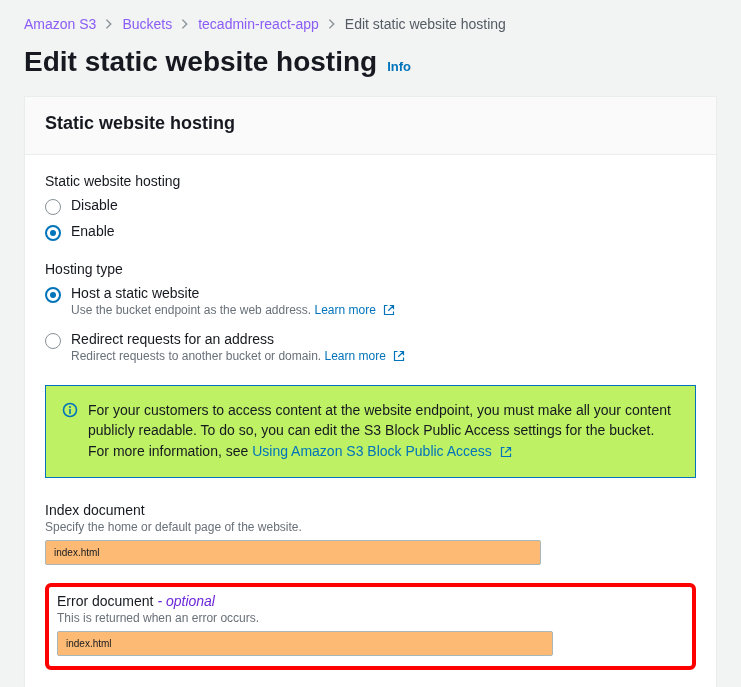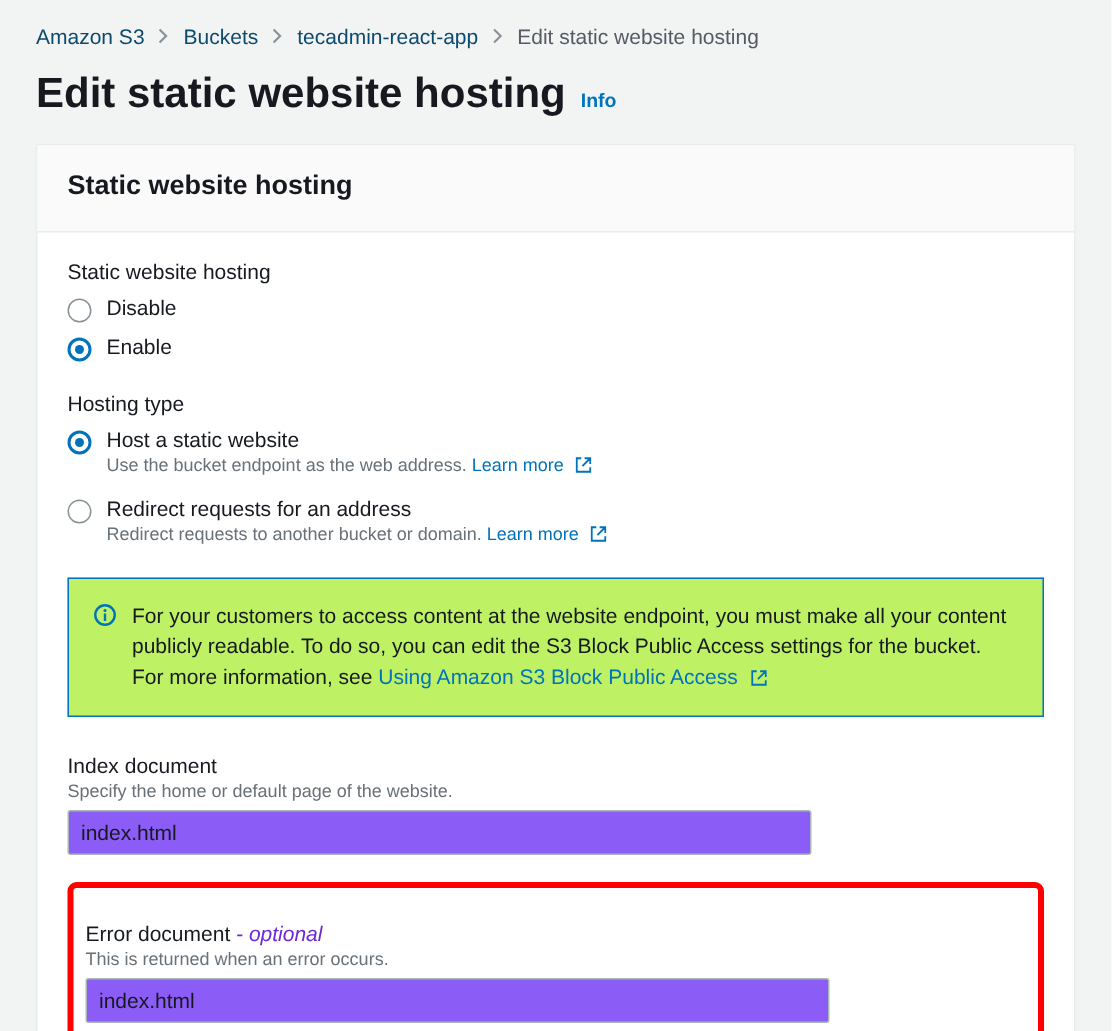--- a/index.html
+++ b/index.html
@@ -16,21 +16,21 @@
   
   .breadcrumb {
     display: flex;
     align-items: center;
     flex-wrap: wrap;
     font-size: 14px;
     margin-bottom: 14px;
     gap: 2px;
   }
   .breadcrumb a {
-    color: #0c4a6e;
+    color: #8b5cf6;
     text-decoration: none;
   }
   .breadcrumb .current {
     color: #545b64;
   }
   .chev {
     display: inline-flex;
     color: #879196;
     margin: 0 4px;
   }
@@ -147,44 +147,43 @@
   }
   .alert-body {
     font-size: 14px;
     color: #16191f;
     line-height: 1.45;
     font-weight: 500;
   }
   .form-group {
     margin-bottom: 18px;
     max-width: 496px;
-    margin-top: 16px;
   }
   .form-label {
     font-size: 14px;
     font-weight: 400;
     margin-bottom: 2px;
   }
   .form-label .optional {
     font-style: italic;
     color: #6d28d9;
   }
   .form-hint {
     font-size: 12px;
     color: #687078;
     margin-bottom: 6px;
   }
   input[type="text"].txt {
     width: 100%;
     padding: 6px 8px;
-    font-size: 14px;
+    font-size: 10px;
     border: 1px solid #aab7b8;
     border-radius: 2px;
     color: #16191f;
-    background: #8b5cf6;
+    background: #fdba74;
   }
   .highlight-box {
     border: 4px solid #ff0000;
     border-radius: 6px;
     padding: 6px 8px 10px;
     margin-bottom: 14px;
   }
   .highlight-box .form-group { margin-bottom: 0; }
 </style>
 </head>

